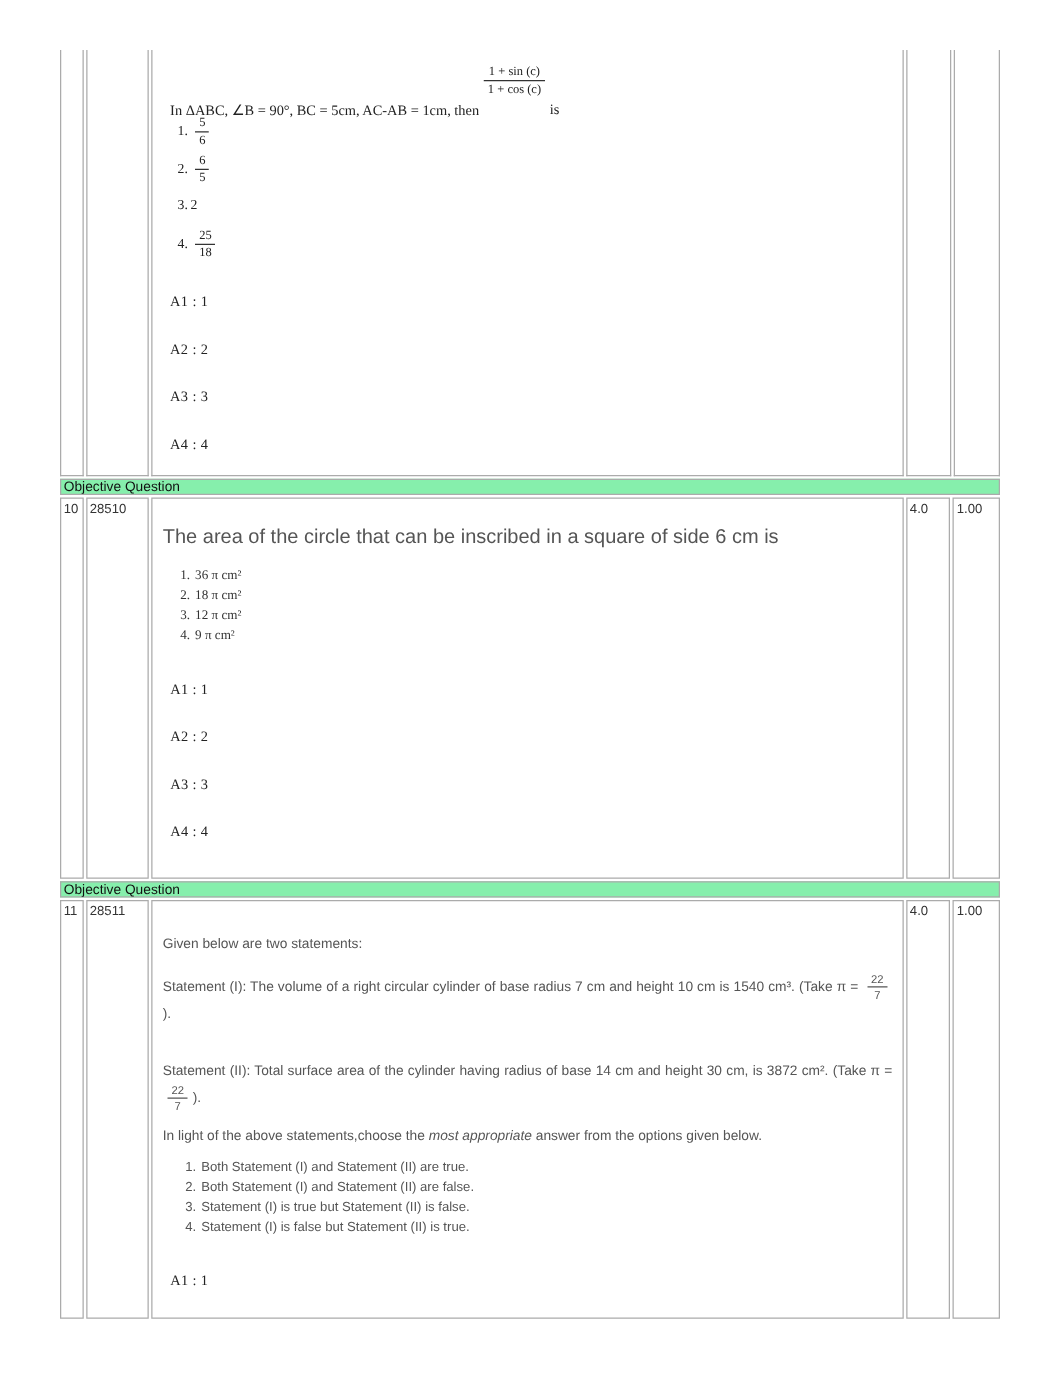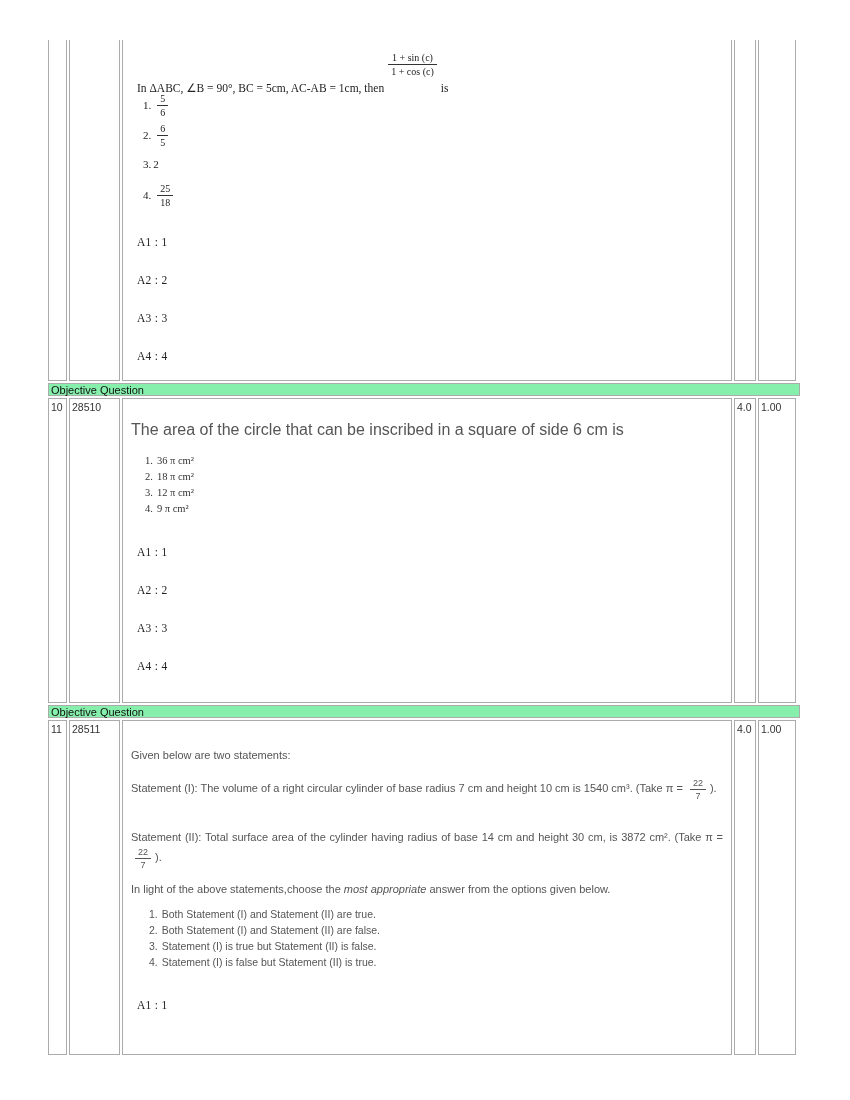--- a/index.html
+++ b/index.html
@@ -4,21 +4,21 @@
 <style>
   * { margin:0; padding:0; box-sizing:border-box; }
   html,body { width:850px; height:1100px; background:#ffffff; overflow:hidden;
               font-family:"Liberation Serif", serif; color:#333; }
   .qtable { position:absolute; left:48px; top:40px; width:752px; }
   .row { display:flex; gap:2px; margin-bottom:2px; }
   .cell { border:1px solid #ababab; background:#fff; }
   .c1 { width:19px; }
   .c2 { width:51px; }
   .c3 { width:610px; }
-  .c4 { width:22px; }
+  .c4 { width:36px; }
   .c5 { width:38px; }
   .partial .cell { border-top:none; }
   .meta { font-family:"Liberation Sans", sans-serif; font-size:10.5px; color:#333;
           padding:2px 2px; line-height:12px; }
   .section-cell { width:752px; border:1px solid #ababab; background:#86efac;
                   font-family:"Liberation Sans", sans-serif; font-size:11px; color:#111;
                   height:13px; line-height:12px; padding:0 2px; }
   .body-cell { padding:10px 8px 0 8px; }
   
   .mathline { font-size:11.5px; color:#222; display:flex; align-items:center; margin:2px 0 0 6px; height:24px; }

